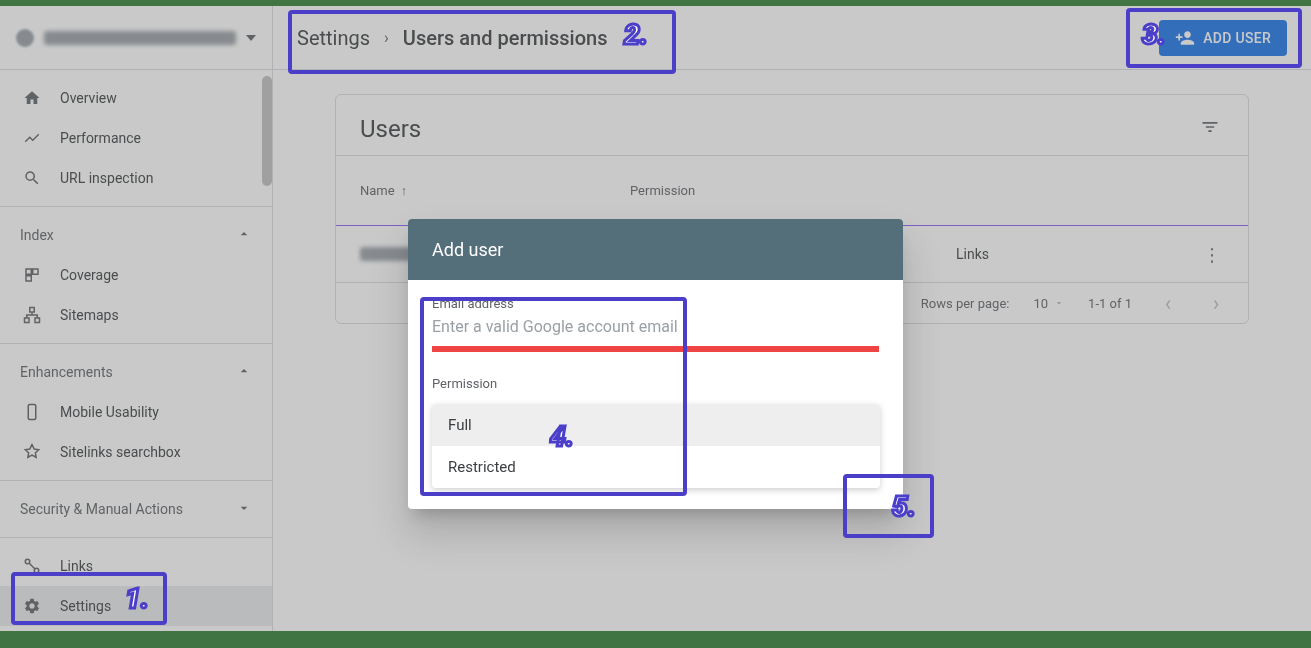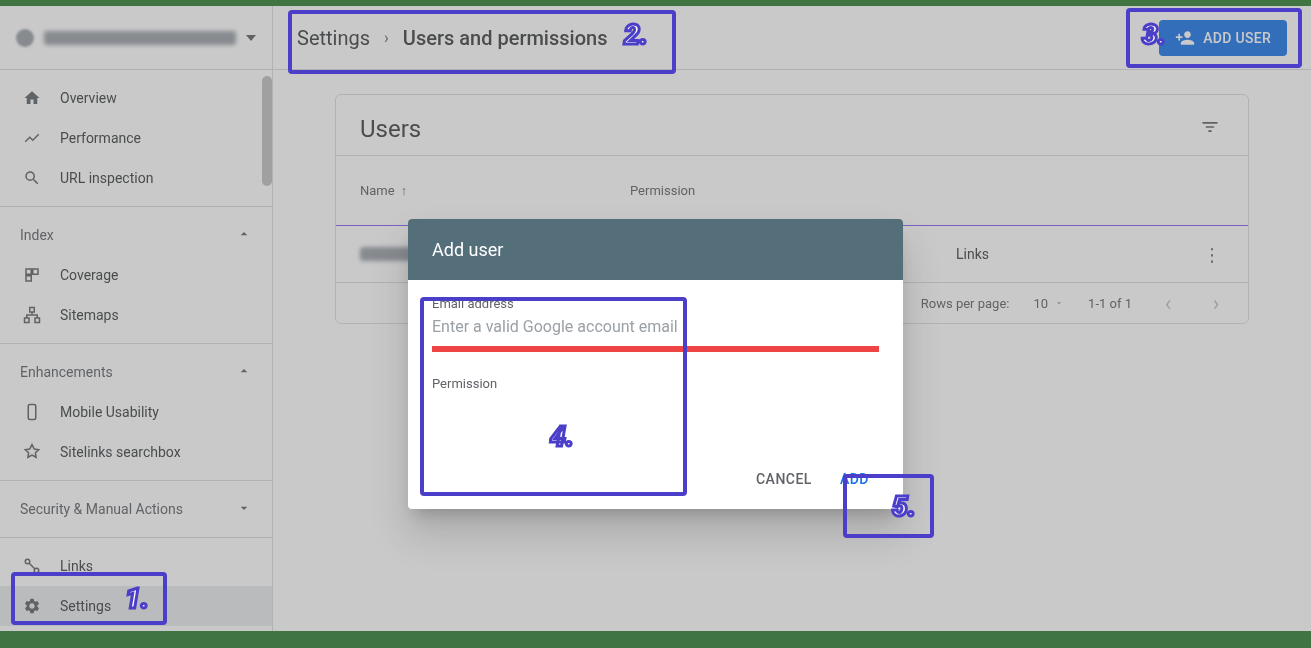--- a/index.html
+++ b/index.html
@@ -268,20 +268,24 @@
 
 <div class="overlay-dim"></div>
 
 <div class="dialog">
   <div class="dialog-head">Add user</div>
   <div class="dialog-body">
     <div class="field-label">Email address</div>
     <input class="email-input" placeholder="Enter a valid Google account email" style="">
     <div class="perm-label">Permission</div>
   </div>
+  <div class="perm-menu">
+    <div class="perm-option">Full</div>
+    <div class="perm-option">Restricted</div>
+  </div>
   <div class="dialog-actions">
     <div class="dialog-btn">CANCEL</div>
     <div class="dialog-btn primary">ADD</div>
   </div>
 </div>
 
 <div class="annotation" style="left:11px; top:572px; width:156px; height:53px;"></div>
 <div class="annotation-num" style="left:125px; top:582px;">1.</div>
 
 <div class="annotation" style="left:288px; top:10px; width:388px; height:64px;"></div>

